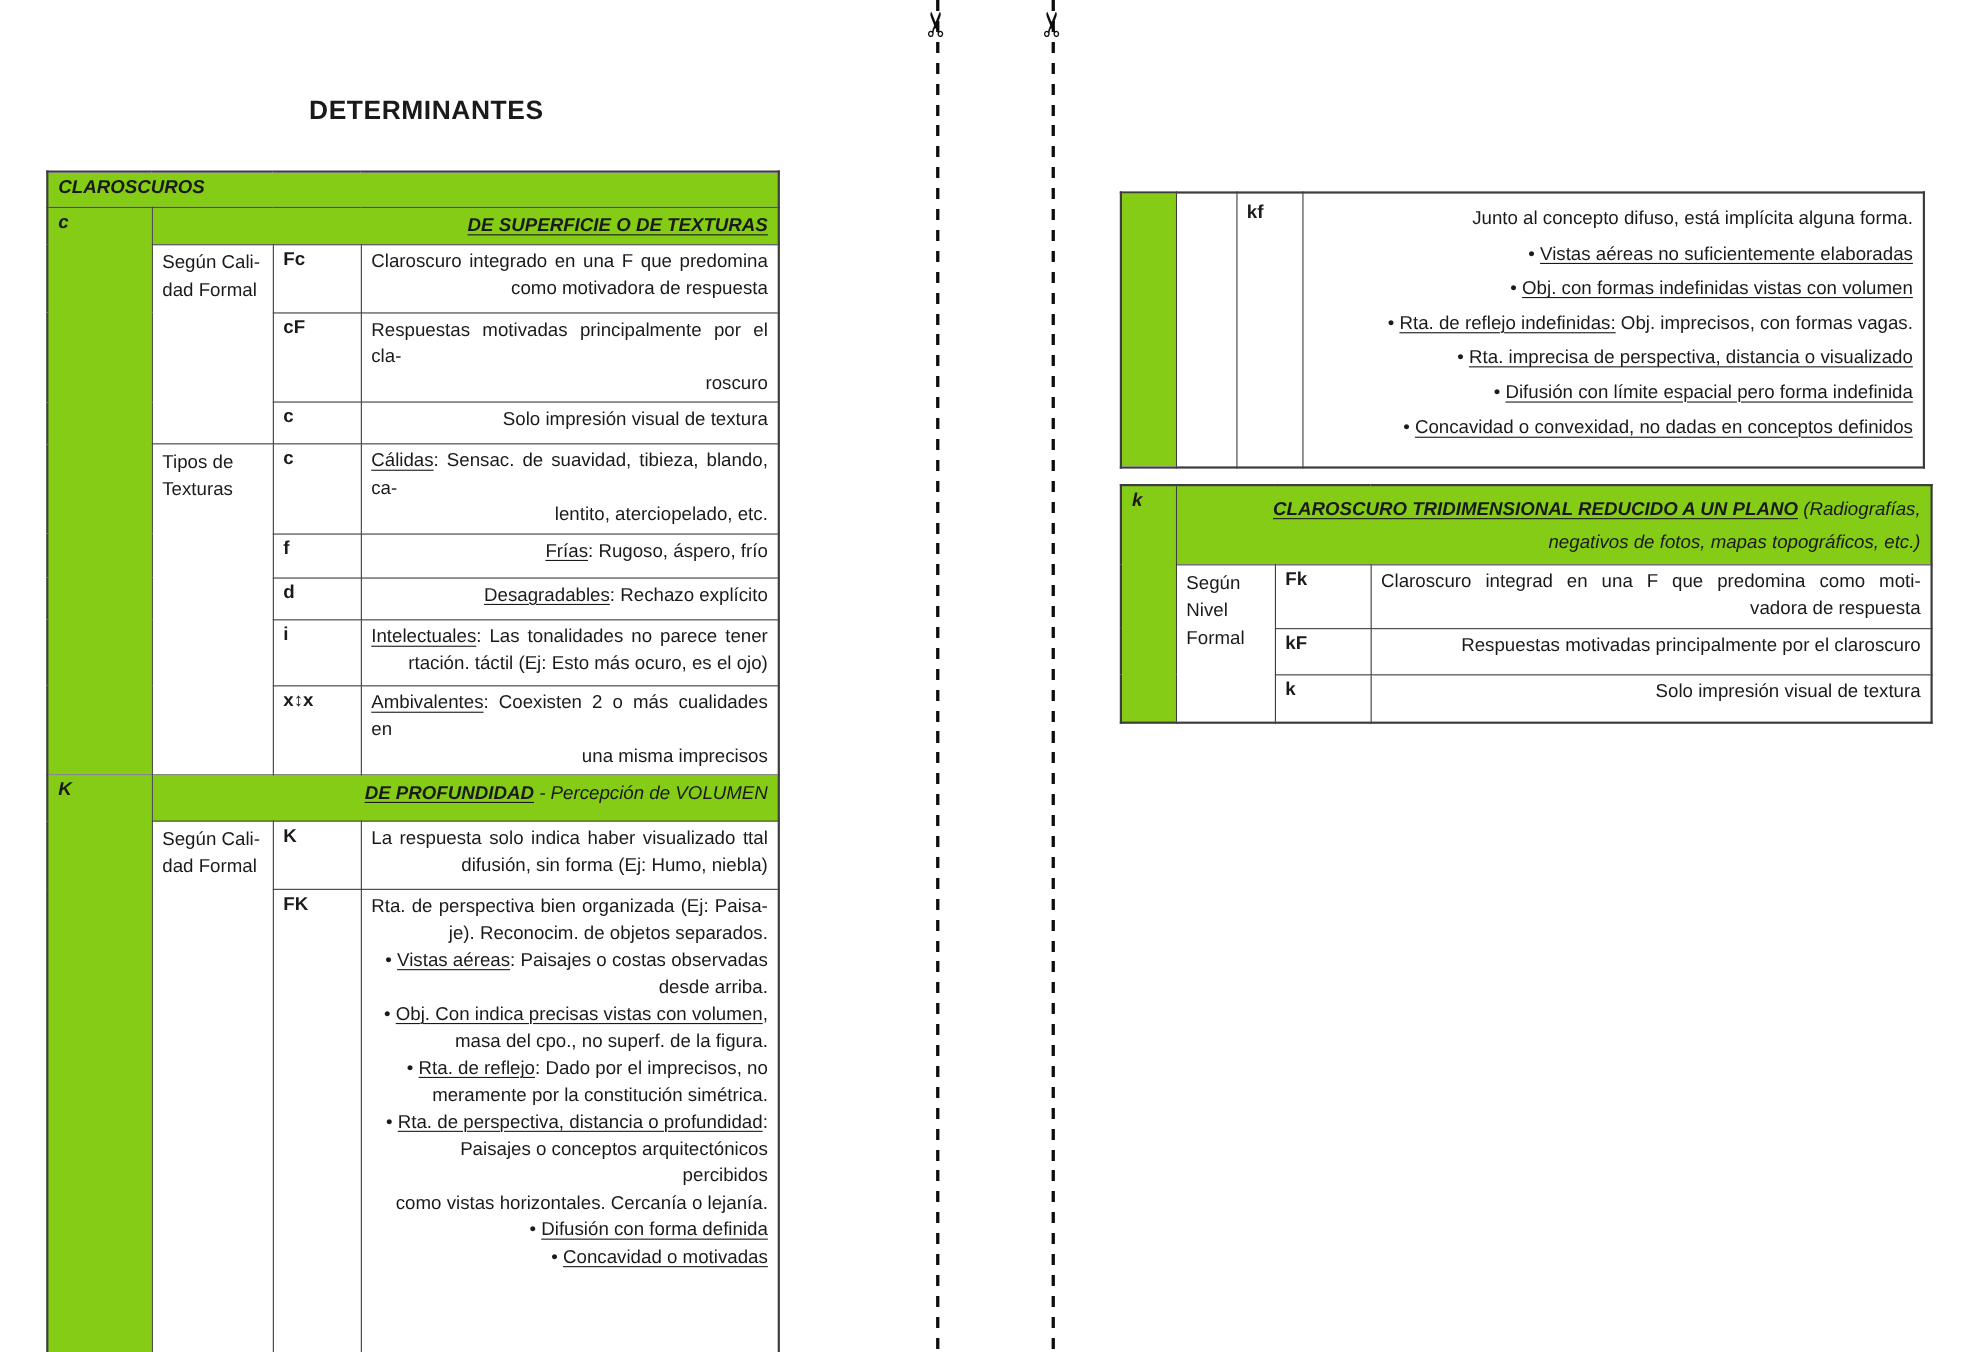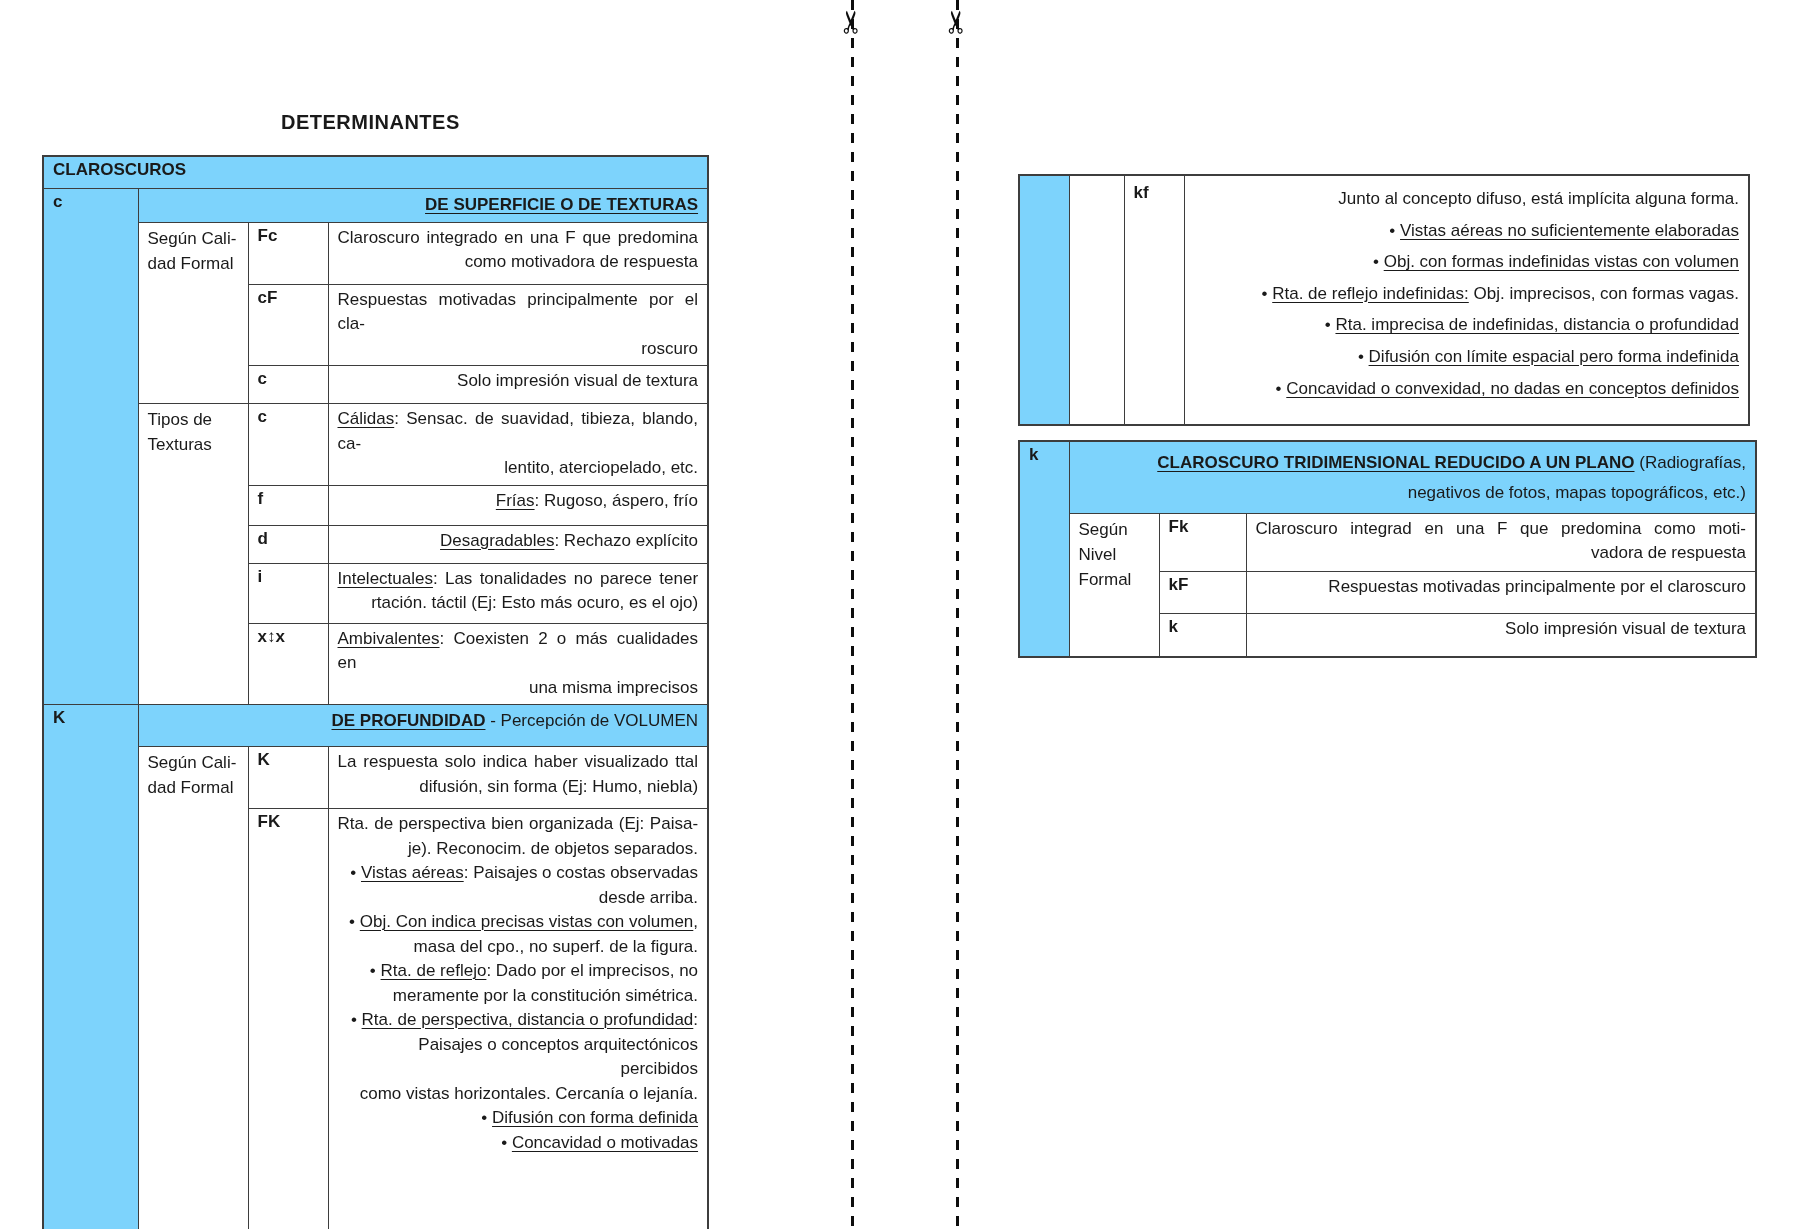--- a/index.html
+++ b/index.html
@@ -4,37 +4,37 @@
 <style>
   * { margin:0; padding:0; box-sizing:border-box; }
   html,body { background:#ffffff; }
   body {
     width:1800px; height:1229px; position:relative;
     font-family:"Liberation Sans", sans-serif;
     color:#1a1a1a; font-size:17px;
   }
   .page-title {
     position:absolute; left:281px; top:87px;
-    font-size:20px; font-weight:bold; letter-spacing:.5px;margin-top:24px;
+    font-size:24px; font-weight:bold; letter-spacing:.5px;
   }
   
   .cutline {
     position:absolute; top:0; width:3px; height:1229px;
     background:repeating-linear-gradient(to bottom,#0d0d0d 0 10px,transparent 10px 19px);
   }
   .scissors {
     position:absolute; top:4px; width:36px; text-align:center;
     font-size:31px; color:#0d0d0d; transform:rotate(-90deg);
     background:transparent; line-height:36px;
   }
   
   table { position:absolute; border-collapse:collapse; table-layout:fixed; background:#fff; }
   table { border:2px solid #3d3d3d; }
   td { border:1px solid #3d3d3d; vertical-align:top; padding:3px 9px 4px 9px; overflow:hidden; }
-  td.g { background:#7dd3fc; }
+  td.g { background:#84cc16;font-style:italic; }
   td.code { font-weight:bold; }
   .ln { line-height:24.5px;text-align:right; }
   .ln.j { text-align:justify; text-align-last:justify; }
   .u { text-decoration:underline; text-decoration-thickness:1.4px; text-underline-offset:3px; }
   .b { font-weight:bold; }
   td.hdr .ln { line-height:26px; }
   #tbl-topright td .ln { line-height:31.6px; }
   #tbl-topright td { padding-top:7px; }
   #tbl-bottomright td.bighdr .ln { line-height:30px; }
   #tbl-bottomright td.bighdr { padding-top:6px;margin-top:44px; }
@@ -167,21 +167,21 @@
   <tbody>
       <tr style="height:250px">
     <td class="g"></td>
     <td></td>
     <td class="code">kf</td>
     <td>
           <div class="ln"><span>Junto al concepto difuso, está implícita alguna forma.</span></div>
           <div class="ln"><span>• </span><span class="u">Vistas aéreas no suficientemente elaboradas</span></div>
           <div class="ln"><span>• </span><span class="u">Obj. con formas indefinidas vistas con volumen</span></div>
           <div class="ln"><span>• </span><span class="u">Rta. de reflejo indefinidas:</span><span> Obj. imprecisos, con formas vagas.</span></div>
-          <div class="ln"><span>• </span><span class="u">Rta. imprecisa de indefinidas, distancia o profundidad</span></div>
+          <div class="ln"><span>• </span><span class="u">Rta. imprecisa de perspectiva, distancia o visualizado</span></div>
           <div class="ln"><span>• </span><span class="u">Difusión con límite espacial pero forma indefinida</span></div>
           <div class="ln"><span>• </span><span class="u">Concavidad o convexidad, no dadas en conceptos definidos</span></div>
         </td>
   </tr>
 </tbody>
   </table>
 
 <table id="tbl-bottomright" style="left:1018px; top:440px; width:737px;">
   <colgroup>
       <col style="width:50px">

